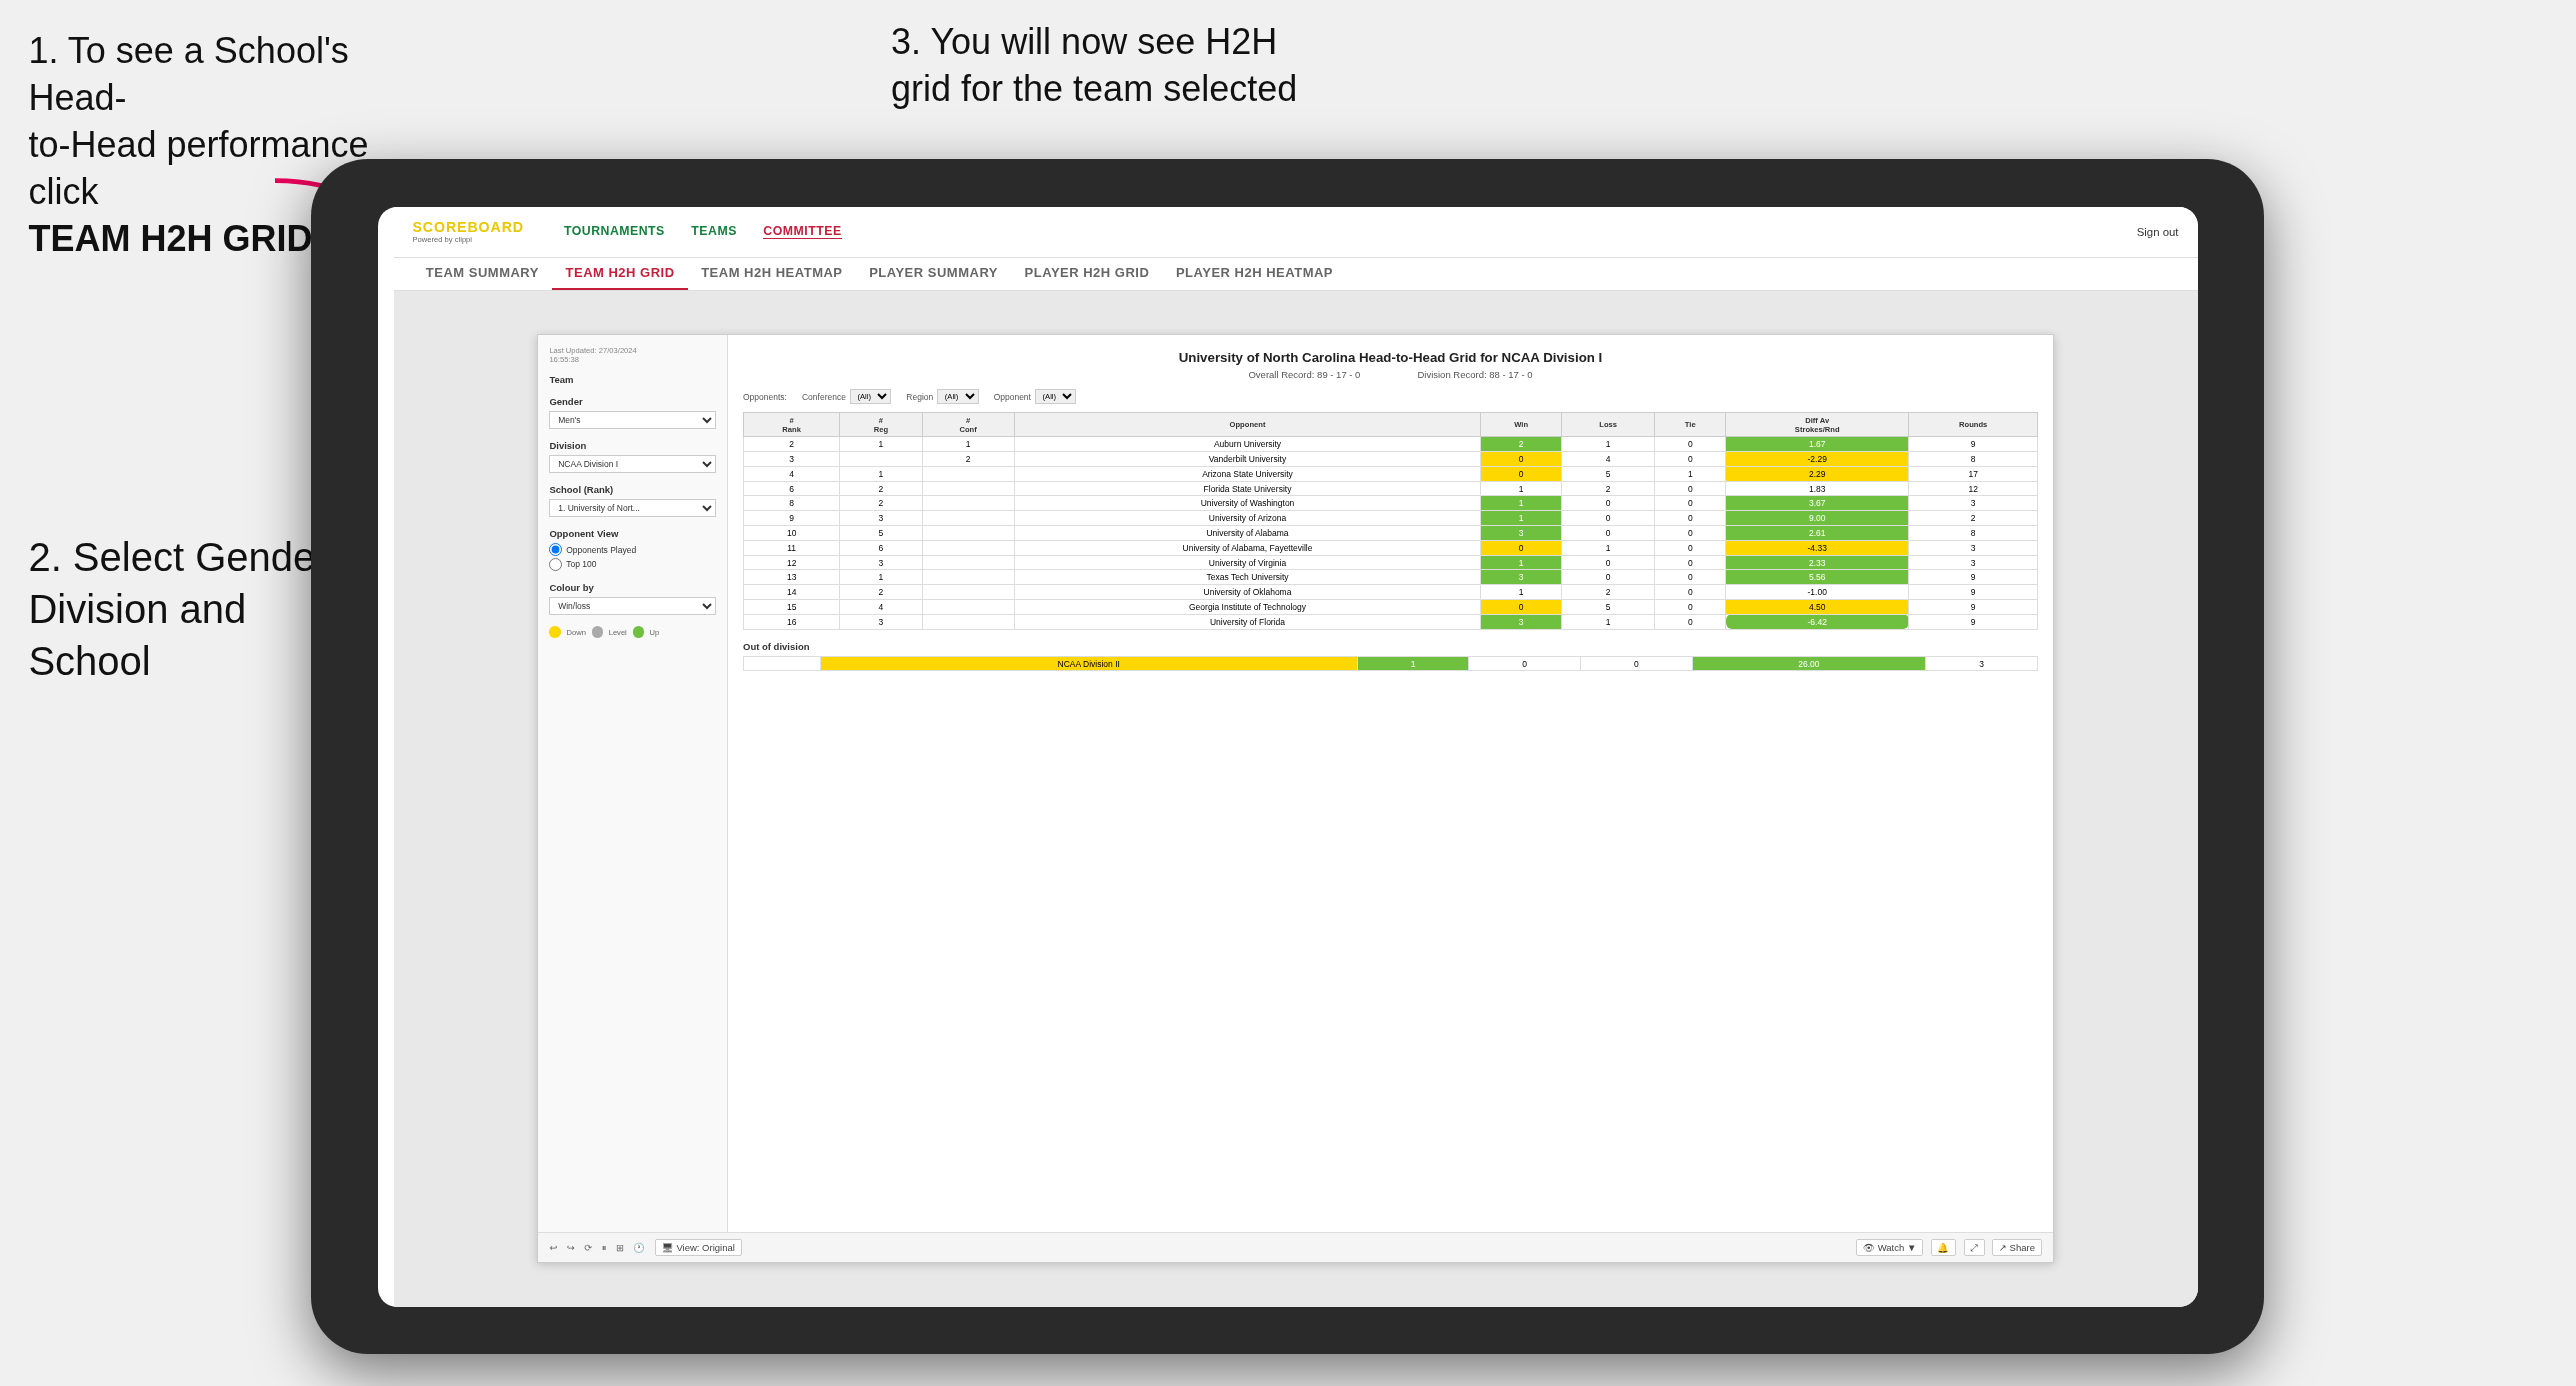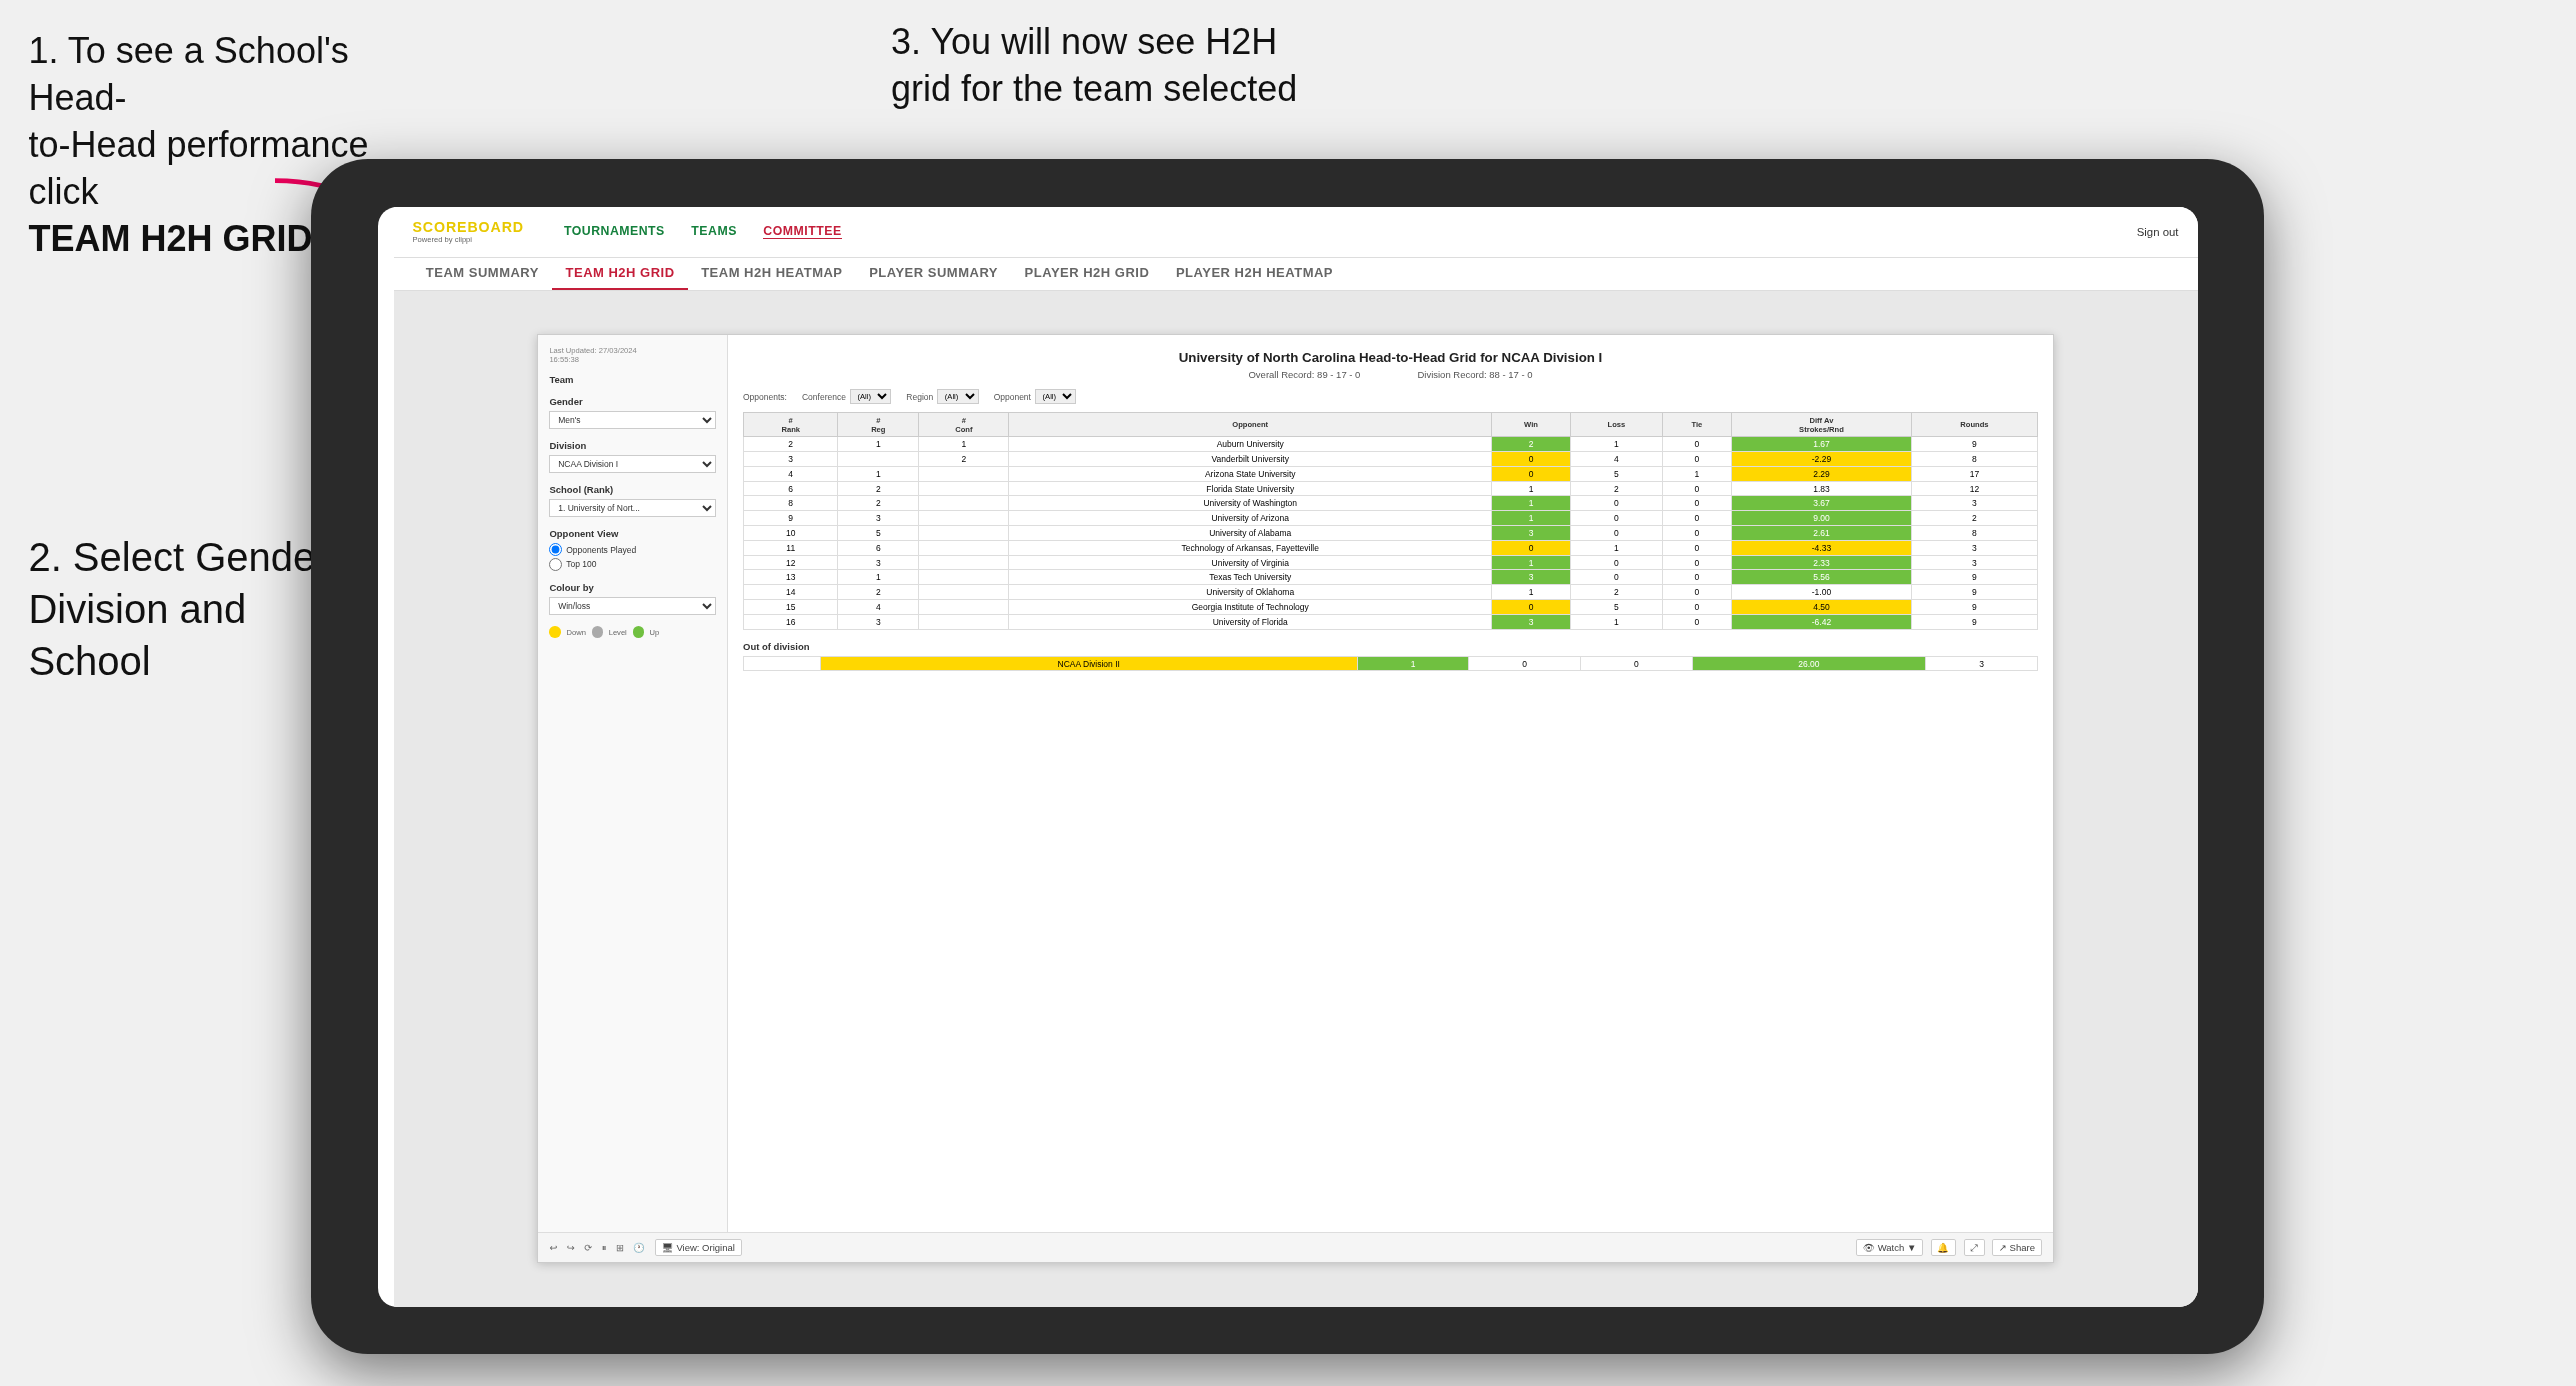--- a/index.html
+++ b/index.html
@@ -542,21 +542,21 @@
     <td style="background:#70c040;color:#fff;">3</td>
     <td>0</td>
     <td>0</td>
     <td style="background:#70c040;color:#fff;">2.61</td>
     <td>8</td>
   </tr>
                   <tr>
     <td>11</td>
     <td>6</td>
     <td></td>
-    <td class="td-opponent">Technology of Arkansas, Fayetteville</td>
+    <td class="td-opponent">University of Alabama, Fayetteville</td>
     <td style="background:#ffd700;">0</td>
     <td>1</td>
     <td>0</td>
     <td style="background:#ffd700;">-4.33</td>
     <td>3</td>
   </tr>
                   <tr>
     <td>12</td>
     <td>3</td>
     <td></td>
@@ -601,21 +601,21 @@
     <td>9</td>
   </tr>
                   <tr>
     <td>16</td>
     <td>3</td>
     <td></td>
     <td class="td-opponent">University of Florida</td>
     <td style="background:#70c040;color:#fff;">3</td>
     <td>1</td>
     <td>0</td>
-    <td style="background:#70c040;color:#fff;">-6.42</td>
+    <td style="background:#70c040;color:#fff;border-radius:6px;">-6.42</td>
     <td>9</td>
   </tr>
                 </tbody>
             </table>
 
             <div class="out-div-label">Out of division</div>
             <table class="h2h-table">
               <tbody>
                 <tr>
                   <td colspan="3"></td>

